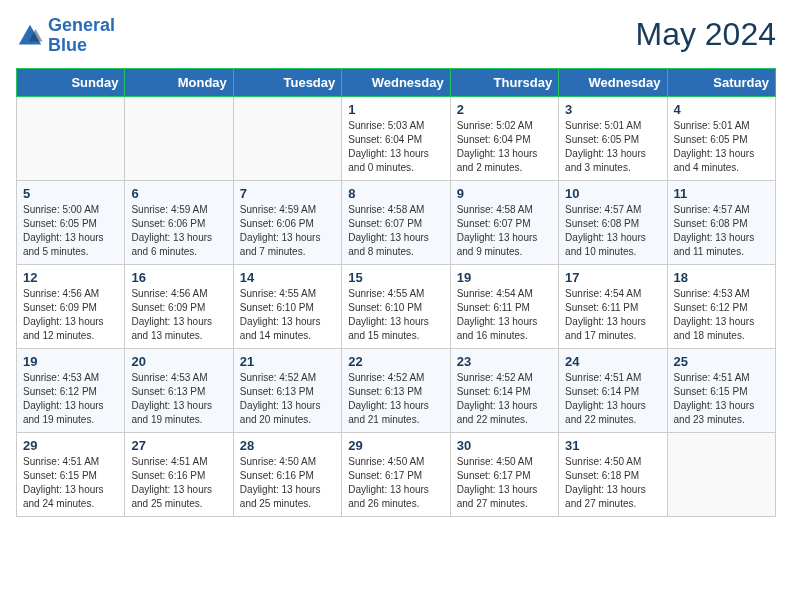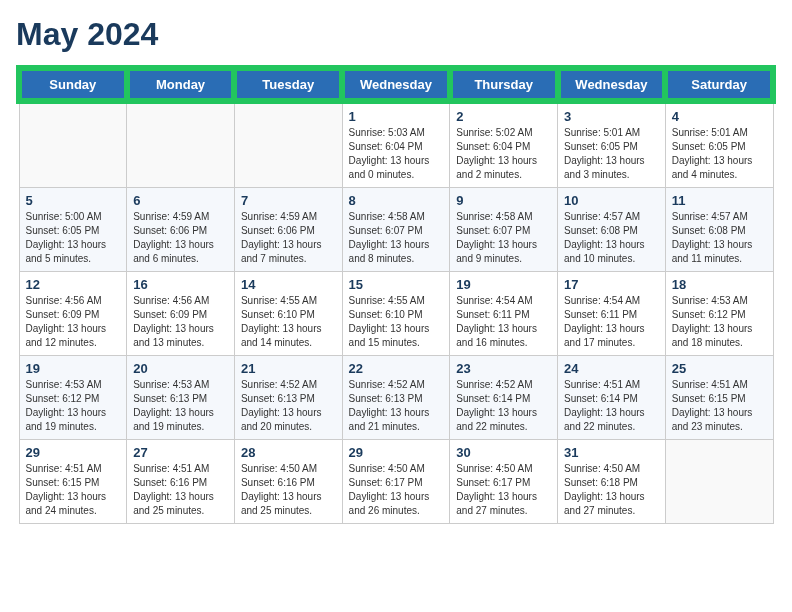--- a/index.html
+++ b/index.html
@@ -32,39 +32,39 @@
     }
     .logo-icon {
       width: 28px;
       height: 28px;
     }
     .title-block {
       text-align: right;
     }
     .main-title {
       font-size: 32px;
-      font-weight: bold;
+      font-weight: normal;
       color: #1a3a5c;
     }
     .subtitle {
       font-size: 16px;
       color: #444;
     }
     .calendar {
       width: 100%;
       border-collapse: collapse;
     }
     .calendar th {
       background: #2a6db5;
       color: #fff;
       font-size: 13px;
       font-weight: bold;
       padding: 6px 6px;
-      text-align: center;
-      border: 6px solid #22c55e;
+      text-align: right;
+      border: 1px solid #22c55e;
     }
     .calendar td {
       vertical-align: top;
       border: 1px solid #ccc;
       padding: 5px 6px;
       font-size: 10.5px;
       color: #333;
       background: #fff;
       width: calc(100% / 7);
       min-height: 80px;
@@ -85,20 +85,30 @@
       line-height: 1.4;
     }
     .empty-cell {
       background: #f9f9f9 !important;
     }
   </style>
 </head>
 <body>
 
 <div class="header">
+  <div class="logo">
+    <svg class="logo-icon" viewBox="0 0 40 40">
+      <polygon points="20,4 36,32 4,32" fill="#2a6db5"></polygon>
+      <polygon points="28,10 38,28 18,28" fill="#1a3a5c" opacity="0.5"></polygon>
+    </svg>
+    <div class="logo-text">
+      <div><span>General</span></div>
+      <div><span style="color:#2a6db5;">Blue</span></div>
+    </div>
+  </div>
   <div class="title-block">
     <div class="main-title">May 2024</div>
   </div>
 </div>
 
 <table class="calendar">
   <thead>
     <tr>
     <th>Sunday</th>
         <th>Monday</th>

